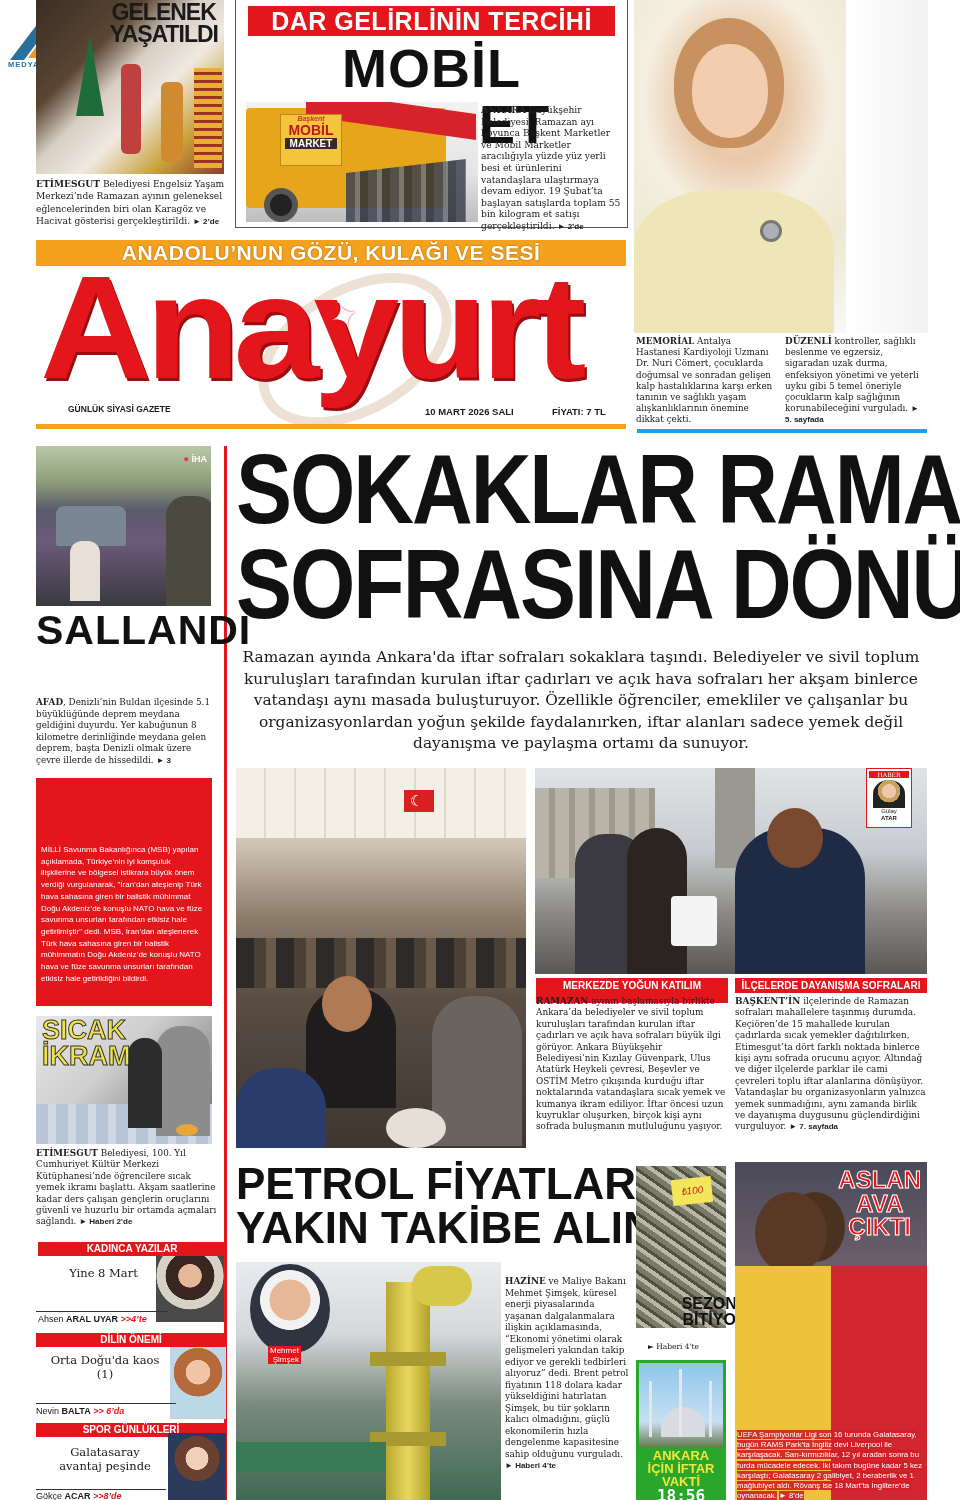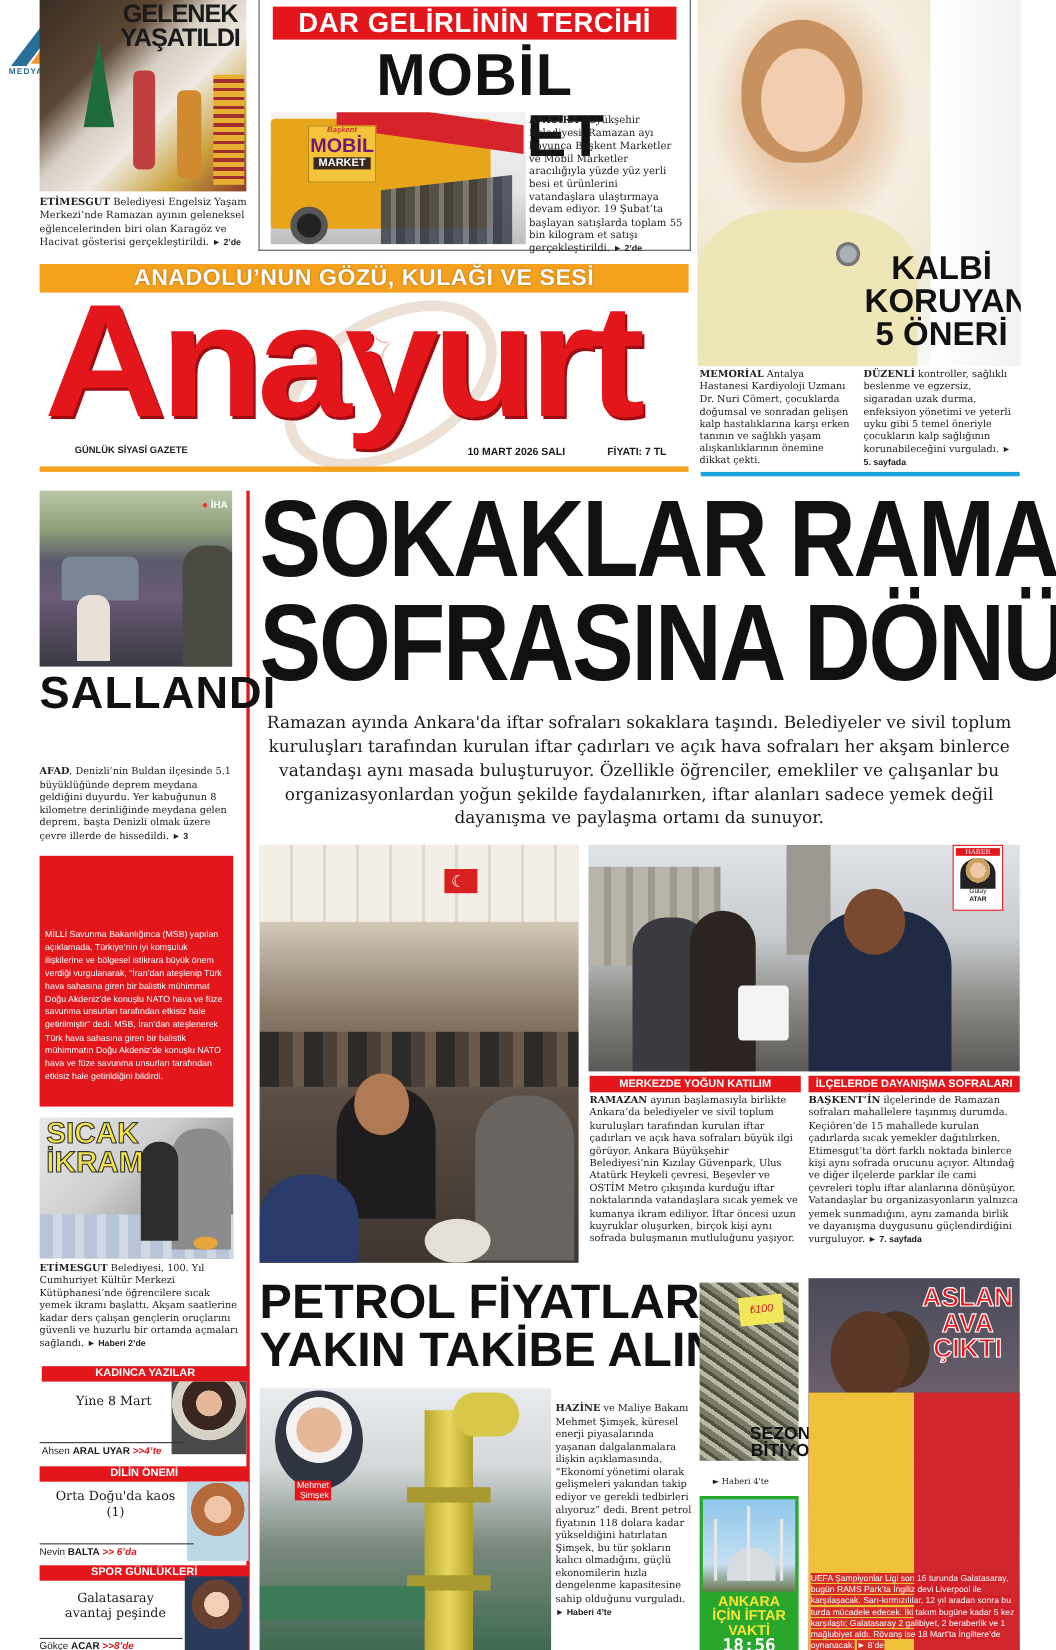--- a/index.html
+++ b/index.html
@@ -56,42 +56,37 @@
 </div>
 
 <div class="abs" style="left:235px;top:0;width:393px;height:228px;border:1.5px solid #555;border-top:none;"></div>
 <div class="abs redbar" style="left:248px;top:6px;width:367px;height:30px;font-size:25px;line-height:30px;letter-spacing:0.5px;">DAR GELİRLİNİN TERCİHİ</div>
 <div class="abs headline-black" style="left:248px;top:40px;width:367px;font-size:54px;text-align:center;letter-spacing:1px;line-height:56px;">MOBİL MARKET</div>
 <div class="photo" style="left:246px;top:102px;width:232px;height:120px;background:linear-gradient(180deg,#f2f2f2 0%,#e4e4e4 60%,#bdbdbd 100%);">
   <div class="abs" style="left:0;top:6px;width:200px;height:100px;background:#e7a51c;border-radius:4px;"></div>
   <div class="abs" style="left:60px;top:0;width:170px;height:26px;background:#d6232b;transform:skewY(8deg);"></div>
   <div class="abs" style="left:34px;top:12px;width:62px;height:52px;background:#f4c43a;border:1px solid #b78a10;text-align:center;font-family:'Liberation Sans',sans-serif;font-weight:700;">
     <div style="font-size:7px;color:#c33;font-style:italic;">Başkent</div>
-    <div style="font-size:18px;color:#701a75;">MOBİL</div>
+    <div style="font-size:14px;color:#b91c1c;">MOBİL</div>
     <div style="font-size:10px;color:#fff;background:#3a2a20;margin:0 4px;">MARKET</div>
   </div>
   <div class="abs" style="left:18px;top:86px;width:34px;height:34px;border-radius:50%;background:#222;border:6px solid #555;"></div>
   <div class="abs" style="left:100px;top:50px;width:120px;height:70px;background:repeating-linear-gradient(90deg,#3b4250 0 9px,#6a6f7a 9px 14px,#2b2f38 14px 22px);opacity:0.85;clip-path:polygon(0 30%,100% 10%,100% 100%,0 100%);"></div>
 </div>
 <div class="abs serif-body" style="left:481px;top:104px;width:140px;font-size:9.2px;line-height:11.6px;">
   <b>ANKARA</b><span> Büyükşehir Belediyesi, Ramazan ayı boyunca Başkent Marketler ve Mobil Marketler aracılığıyla yüzde yüz yerli besi et ürünlerini vatandaşlara ulaştırmaya devam ediyor. 19 Şubat’ta başlayan satışlarda toplam 55 bin kilogram et satışı gerçekleştirildi.</span>
   <span class="ref">► 2’de</span>
 </div>
 
 <div class="photo" style="left:634px;top:0;width:294px;height:333px;background:radial-gradient(ellipse at 35% 30%,#f4dcc8 0%,#e9c8a8 18%,#f5efe2 35%,#eee8d2 55%,#f8f8f8 80%);">
   <div class="abs" style="left:40px;top:18px;width:110px;height:130px;border-radius:50% 50% 45% 45%;background:#c89260;"></div>
   <div class="abs" style="left:58px;top:44px;width:76px;height:94px;border-radius:48%;background:#f2cdb0;"></div>
   <div class="abs" style="left:0;top:190px;width:200px;height:143px;background:#efe6b8;border-radius:40% 40% 0 0;"></div>
   <div class="abs" style="left:126px;top:220px;width:22px;height:22px;border-radius:50%;background:#aab0b6;border:3px solid #777;"></div>
   <div class="abs" style="left:212px;top:0;width:82px;height:333px;background:linear-gradient(90deg,#ffffff,#f2f2f2);"></div>
-  <div class="abs headline-black" style="left:152px;top:230px;width:140px;font-size:30px;text-align:center;line-height:1.0;letter-spacing:0;">
-    <div>KALBİ</div>
-    <div>KORUYAN</div>
-    <div>5 ÖNERİ</div>
-  </div>
 </div>
 <div class="abs serif-body" style="left:636px;top:336px;width:140px;font-size:8.8px;line-height:11.2px;">
   <b>MEMORİAL</b><span> Antalya Hastanesi Kardiyoloji Uzmanı Dr. Nuri Cömert, çocuklarda doğumsal ve sonradan gelişen kalp hastalıklarına karşı erken tanının ve sağlıklı yaşam alışkanlıklarının önemine dikkat çekti.</span>
 </div>
 <div class="abs serif-body" style="left:785px;top:336px;width:142px;font-size:8.8px;line-height:11.2px;">
   <b>DÜZENLİ</b><span> kontroller, sağlıklı beslenme ve egzersiz, sigaradan uzak durma, enfeksiyon yönetimi ve yeterli uyku gibi 5 temel öneriyle çocukların kalp sağlığının korunabileceğini vurguladı.</span>
   <span class="ref">► 5. sayfada</span>
 </div>
 <div id="blue-rule" class="abs"></div>
 
@@ -204,21 +199,21 @@
   <div class="abs" style="left:232px;top:40px;width:56px;height:60px;background:#7a4a30;border-radius:50%;"></div>
 </div>
 
 <div class="abs" style="left:866px;top:768px;width:46px;height:60px;background:#fff;border:1px solid #e3161b;">
   <div class="redbar" style="font-family:'DejaVu Serif',serif;font-weight:400;font-size:6px;line-height:7px;margin:2px 2px 0;">HABER</div>
   <div style="margin:2px auto 0;width:32px;height:28px;border-radius:50% 50% 0 0;background:radial-gradient(circle at 50% 40%,#efc8a8 0 30%,#c8a060 31% 48%,#222 49%);"></div>
   <div style="text-align:center;font-family:'Liberation Sans',sans-serif;font-size:6px;line-height:7px;">Gülay</div>
   <div style="text-align:center;font-family:'Liberation Sans',sans-serif;font-weight:700;font-size:6px;line-height:7px;">ATAR</div>
 </div>
 
-<div class="abs redbar" style="left:536px;top:978px;width:192px;height:15px;font-size:10px;line-height:15px;">MERKEZDE YOĞUN KATILIM</div>
+<div class="abs redbar" style="left:536px;top:978px;width:192px;height:25px;font-size:10px;line-height:15px;">MERKEZDE YOĞUN KATILIM</div>
 <div class="abs serif-body" style="left:536px;top:996px;width:192px;font-size:8.9px;line-height:11.4px;">
   <b>RAMAZAN</b><span> ayının başlamasıyla birlikte Ankara’da belediyeler ve sivil toplum kuruluşları tarafından kurulan iftar çadırları ve açık hava sofraları büyük ilgi görüyor. Ankara Büyükşehir Belediyesi’nin Kızılay Güvenpark, Ulus Atatürk Heykeli çevresi, Beşevler ve OSTİM Metro çıkışında kurduğu iftar noktalarında vatandaşlara sıcak yemek ve kumanya ikram ediliyor. İftar öncesi uzun kuyruklar oluşurken, birçok kişi aynı sofrada buluşmanın mutluluğunu yaşıyor.</span>
 </div>
 <div class="abs redbar" style="left:735px;top:978px;width:192px;height:15px;font-size:10px;line-height:15px;">İLÇELERDE DAYANIŞMA SOFRALARI</div>
 <div class="abs serif-body" style="left:735px;top:996px;width:194px;font-size:8.9px;line-height:11.4px;">
   <b>BAŞKENT’İN</b><span> ilçelerinde de Ramazan sofraları mahallelere taşınmış durumda. Keçiören’de 15 mahallede kurulan çadırlarda sıcak yemekler dağıtılırken, Etimesgut’ta dört farklı noktada binlerce kişi aynı sofrada orucunu açıyor. Altındağ ve diğer ilçelerde parklar ile cami çevreleri toplu iftar alanlarına dönüşüyor. Vatandaşlar bu organizasyonların yalnızca yemek sunmadığını, aynı zamanda birlik ve dayanışma duygusunu güçlendirdiğini vurguluyor.</span>
   <span class="ref">► 7. sayfada</span>
 </div>
 
 <div class="abs headline-black" style="left:236px;top:1162px;width:392px;font-size:44px;line-height:44px;text-align:center;letter-spacing:0;">

